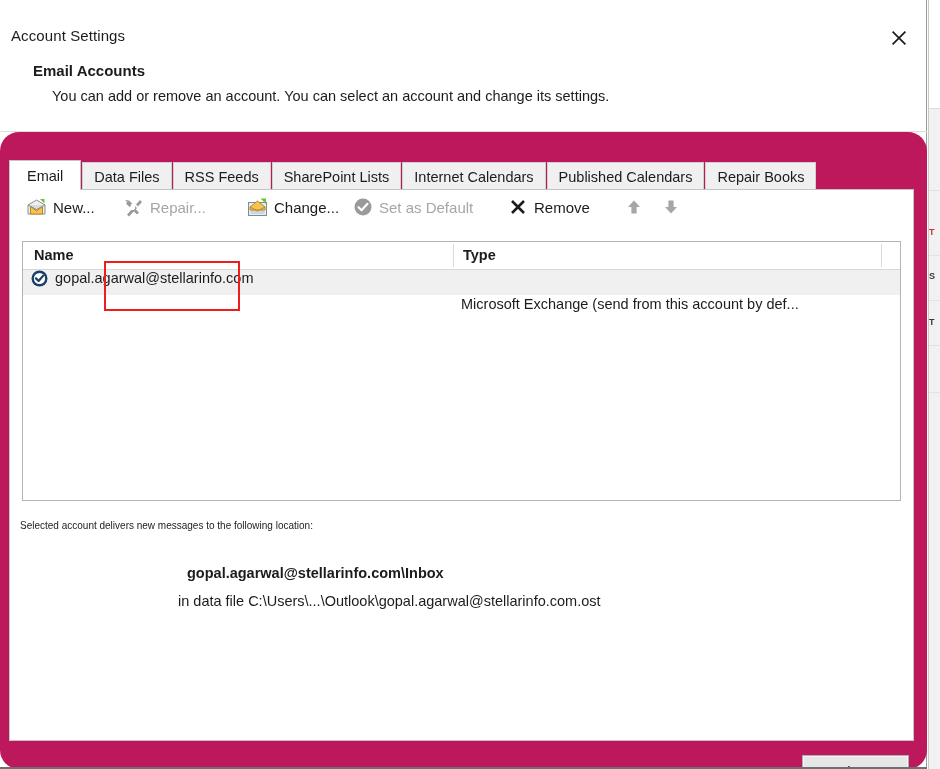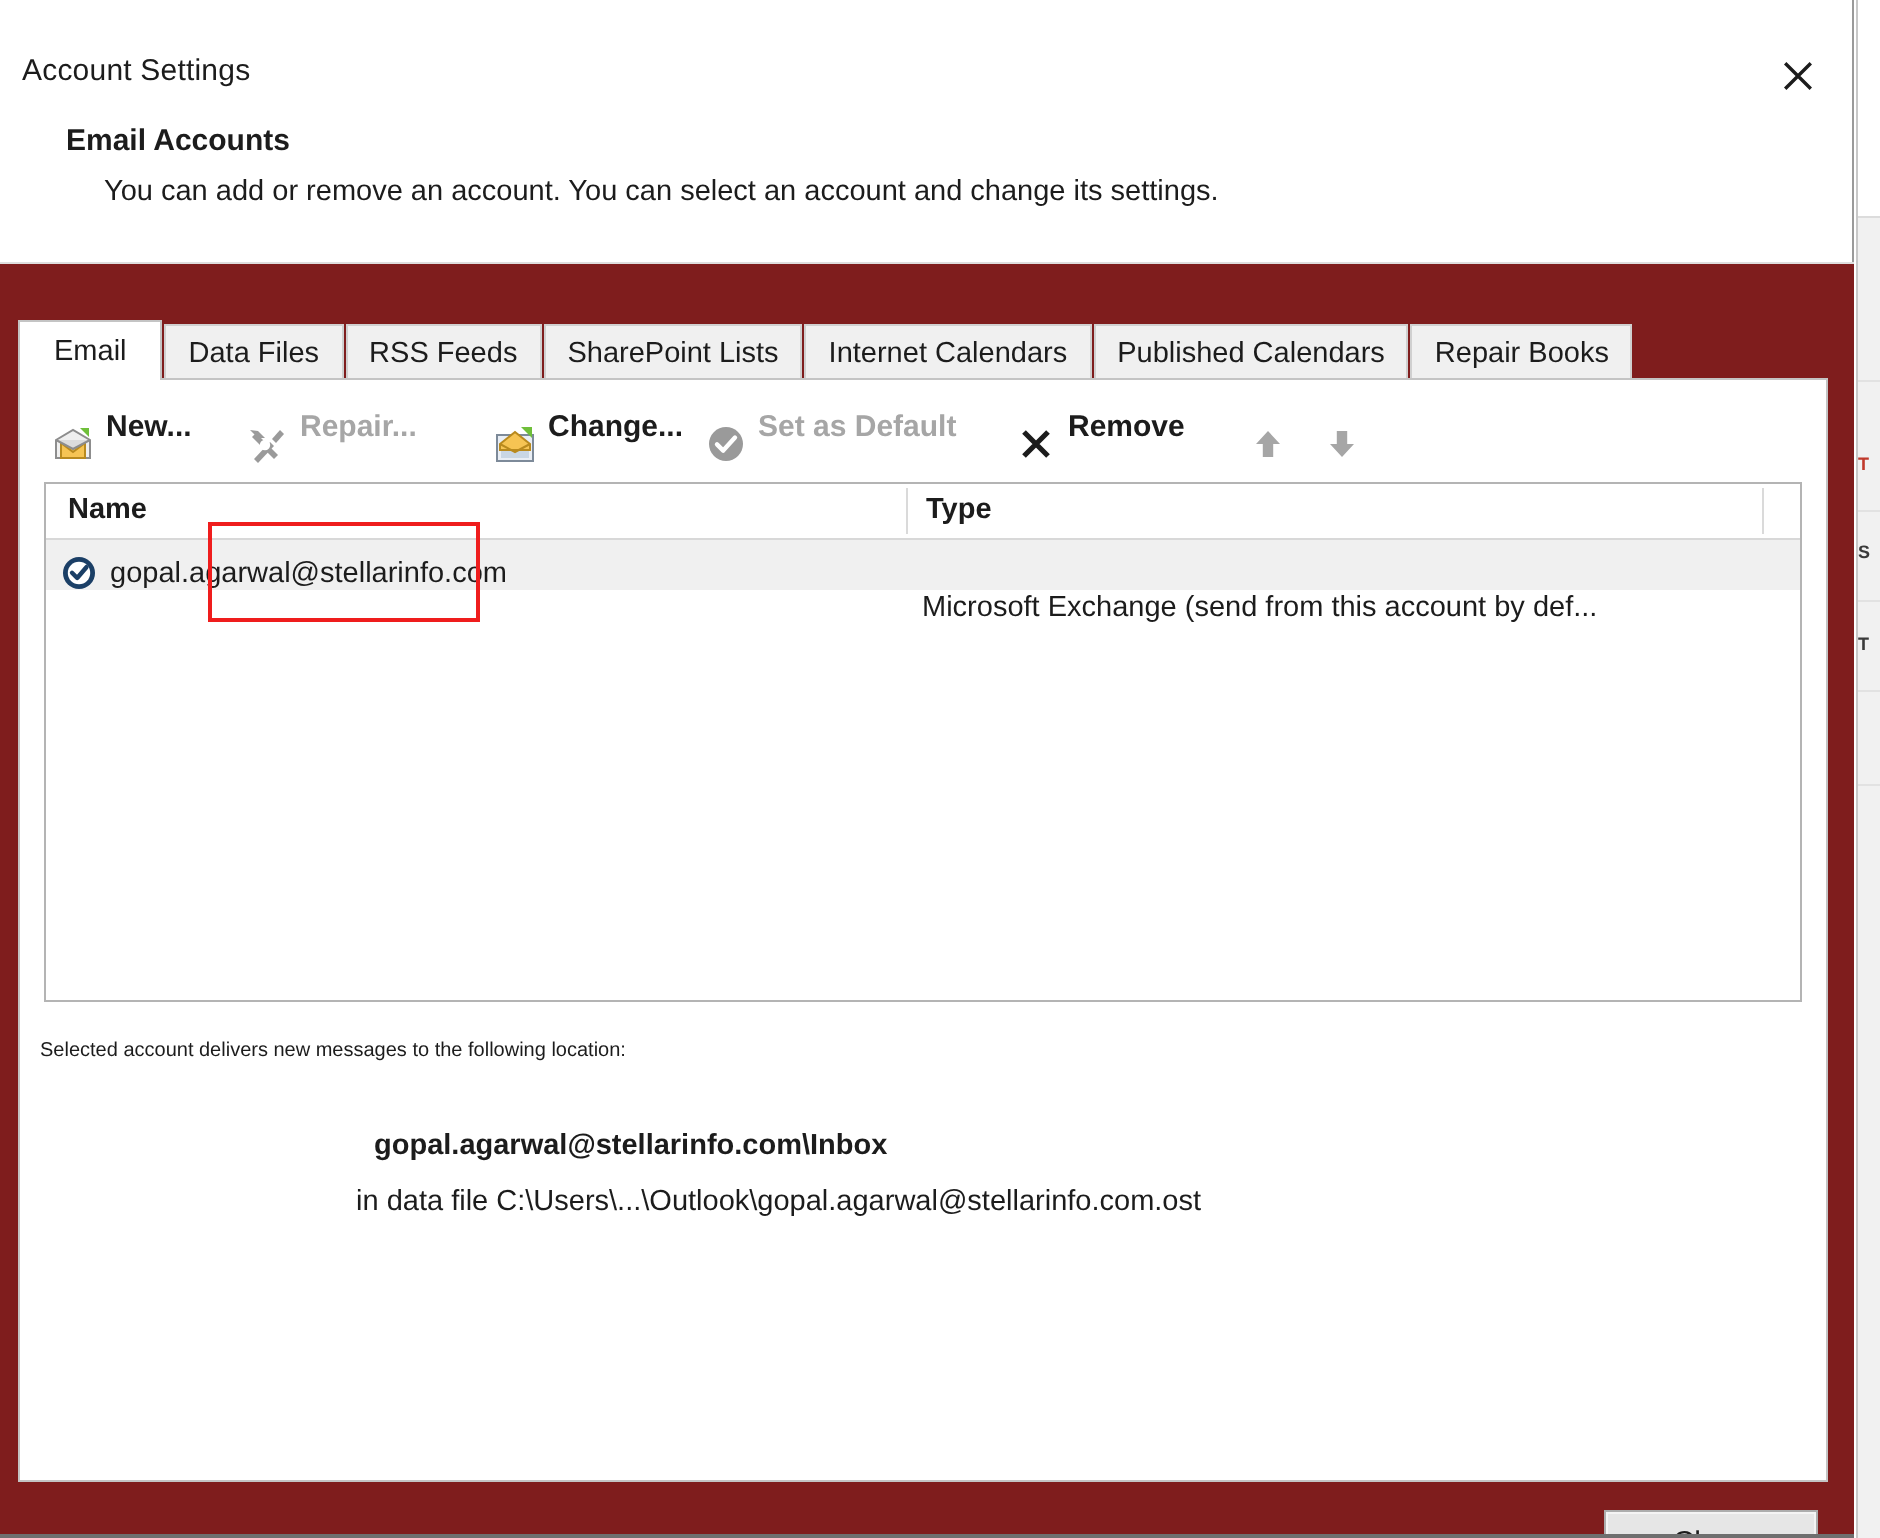--- a/index.html
+++ b/index.html
@@ -98,21 +98,22 @@
     left: 0; top: 131px;
     width: 927px; height: 1px;
     background: #dedede;
   }
 
   
   .body-panel {
     position: absolute;
     left: 0; top: 132px;
     width: 927px; height: 637px;
-    background: #7f1d1d;
+    background: #be185d;
+    border-radius: 19px;
   }
 
   
   .tabs {
     position: absolute;
     left: 9px; top: 28px;
     width: 905px; height: 30px;
     display: flex;
     align-items: flex-end;
   }
@@ -152,26 +153,27 @@
   }
 
   
   .toolbar {
     position: absolute;
     left: 0; top: 0;
     width: 903px; height: 50px;
   }
   .tbtn {
     position: absolute;
-    top: 15px;
+    top: 0;
     height: 34px;
     display: flex;
+    align-items: center;
     gap: 6px;
     font-size: 15px;
-    font-weight: bold;
+    font-weight: normal;
     color: #1c1c1c;
     cursor: default;
     white-space: nowrap;
   }
   .tbtn.disabled { color: #a6a6a6; }
   .tbtn .glyph { display: flex; align-items: center; }
 
   .redbox {
     position: absolute;
     left: 94px; top: 71px;
@@ -217,21 +219,21 @@
     left: 0; top: 28px;
     width: 877px; height: 25px;
     background: #f0f0f0;
     display: flex;
     align-items: center;
   }
   .lrow .rc-name {
     position: absolute;
     left: 8px; top: 0;
     height: 25px;
-    display: flex; align-items: flex-end; gap: 7px;
+    display: flex; align-items: flex-start; gap: 7px;
     font-size: 14.5px;
     color: #1c1c1c;
   }
   .lrow .rc-type {
     position: absolute;
     left: 438px; top: 16px;
     height: 36px;
     display: flex; align-items: center;
     font-size: 14.5px;
     color: #1c1c1c;

